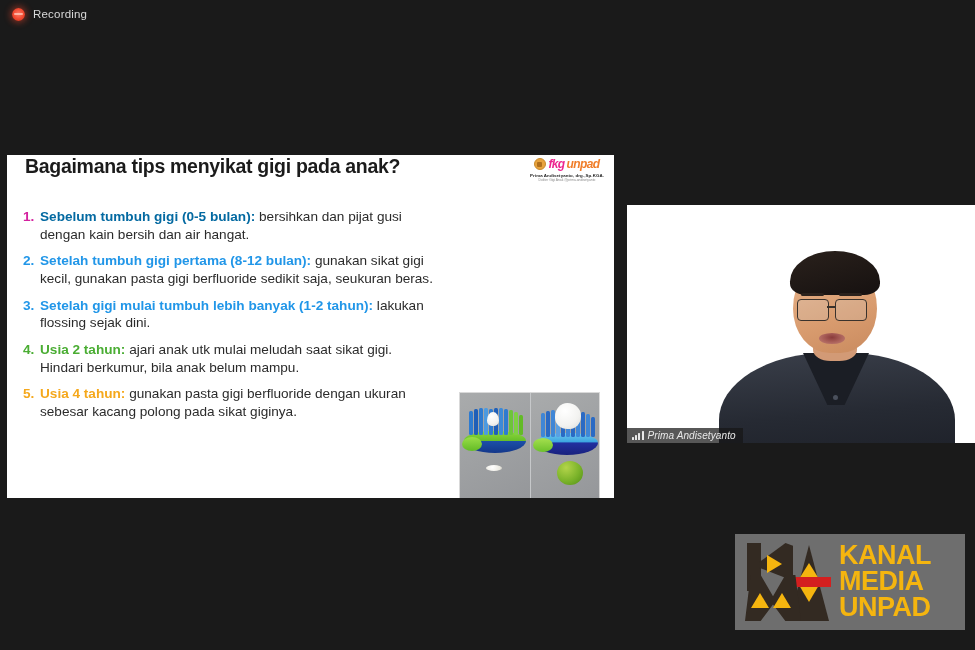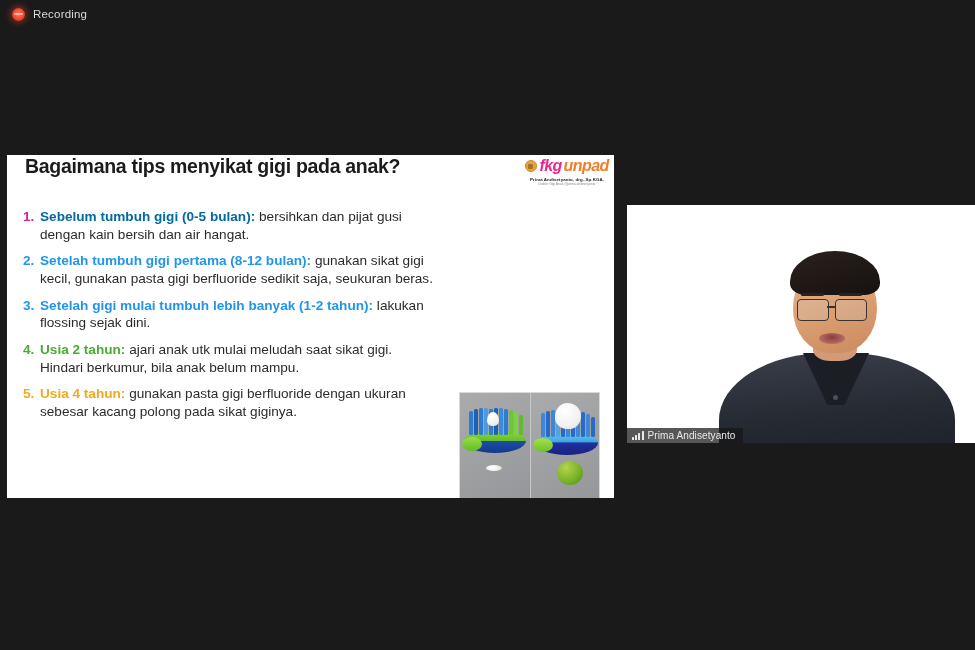--- a/index.html
+++ b/index.html
@@ -40,21 +40,21 @@
   #slide-title{
     position:absolute;left:18px;top:0;
     font-size:19.5px;font-weight:bold;color:#1b1b1b;
     letter-spacing:-.3px;white-space:nowrap;
   }
   #brandblock{
     position:absolute;right:6px;top:3px;width:82px;text-align:center;
   }
   #brand-logo{
     display:flex;align-items:center;justify-content:center;gap:2px;
-    font-size:16px;font-weight:bold;line-height:1;
+    font-size:12px;font-weight:bold;line-height:1;
   }
   #brand-crest{
     width:10px;height:10px;border-radius:50%;
     background:#e8a33d;border:1px solid #c98a2c;position:relative;flex:none;
   }
   #brand-crest::after{
     content:"";position:absolute;left:2px;top:2.5px;width:5px;height:5px;
     border-radius:1px;background:#b06f1c;
   }
   #brand-fkg{color:#ec268f;font-style:italic;letter-spacing:-.6px;}
@@ -92,21 +92,21 @@
   .head{position:absolute;border-radius:45% 45% 50% 50%/45% 45% 55% 55%;}
   .bristle{position:absolute;border-radius:1.5px;}
   .blob{position:absolute;background:radial-gradient(circle at 38% 30%,#fff 0%,#f2f2f0 60%,#dcdcd8 100%);}
   .pea{position:absolute;width:26px;height:24px;border-radius:50%;
        background:radial-gradient(circle at 35% 28%,#b3d44a 0%,#7bb32a 55%,#4f8d14 100%);}
   .rice{position:absolute;width:16px;height:6px;border-radius:50%;
         background:radial-gradient(circle at 40% 35%,#fff 0%,#eceae2 70%,#cfcdc4 100%);}
   
   #video-panel{
     position:absolute;left:627px;top:205px;width:348px;height:238px;
-    background:#ffffff;overflow:hidden;
+    background:#ffffff;overflow:hidden;font-style:italic;
   }
   #name-tag{
     position:absolute;left:0;bottom:0;height:15px;
     background:rgba(22,22,22,.72);display:flex;align-items:center;
     gap:4px;padding:0 7px 0 5px;
   }
   #signal-icon{display:flex;align-items:flex-end;gap:1.2px;height:9px;}
   #signal-icon i{display:block;width:2px;background:#e9e9e9;border-radius:.5px;}
   #signal-icon i:nth-child(1){height:3px;}
   #signal-icon i:nth-child(2){height:5px;}
@@ -273,14 +273,55 @@
       <span id="signal-icon">
         <i></i>
           <i></i>
           <i></i>
           <i></i>
       </span>
       <span id="name-text">Prima Andisetyanto</span>
     </div>
   </div>
 
+  <div id="kmu-logo" style="background: rgb(110, 110, 110);">
+    <div id="kmu-inner">
+
+      <div id="kmu-mark">
+
+        <div class="mk" style="left:2px;top:2px;width:14px;height:48px;"></div>
+
+        <div class="mk" style="left:14px;top:2px;width:34px;height:44px;
+             clip-path:polygon(0 44%,78% 0,100% 6%,100% 86%,0 56%);"></div>
+        <div class="tri" style="left:22px;top:14px;
+             border-top:9px solid transparent;border-bottom:9px solid transparent;
+             border-left:15px solid #f5b50f;"></div>
+
+        <div class="mk" style="left:44px;top:4px;width:40px;height:76px;
+             clip-path:polygon(50% 0,100% 100%,0 100%);"></div>
+        <div class="tri" style="left:54px;top:22px;
+             border-left:10px solid transparent;border-right:10px solid transparent;
+             border-bottom:16px solid #f5b50f;"></div>
+        <div class="tri" style="left:54px;top:44px;
+             border-left:10px solid transparent;border-right:10px solid transparent;
+             border-top:17px solid #f5b50f;"></div>
+
+        <div class="mk" style="left:40px;top:36px;width:46px;height:10px;background:#d41f1f;"></div>
+
+        <div class="mk" style="left:0px;top:34px;width:56px;height:46px;
+             clip-path:polygon(10% 0,28% 0,50% 46%,72% 0,90% 0,100% 100%,72% 100%,50% 64%,28% 100%,0 100%);"></div>
+        <div class="tri" style="left:6px;top:52px;
+             border-left:9px solid transparent;border-right:9px solid transparent;
+             border-bottom:15px solid #f5b50f;"></div>
+        <div class="tri" style="left:28px;top:52px;
+             border-left:9px solid transparent;border-right:9px solid transparent;
+             border-bottom:15px solid #f5b50f;"></div>
+      </div>
+
+      <div id="kmu-text" style="color: rgb(245, 181, 15);">
+        <span class="kmu-line">KANAL</span>
+        <span class="kmu-line">MEDIA</span>
+        <span class="kmu-line">UNPAD</span>
+      </div>
+    </div>
+  </div>
 
 </div>
 
 </body></html>

